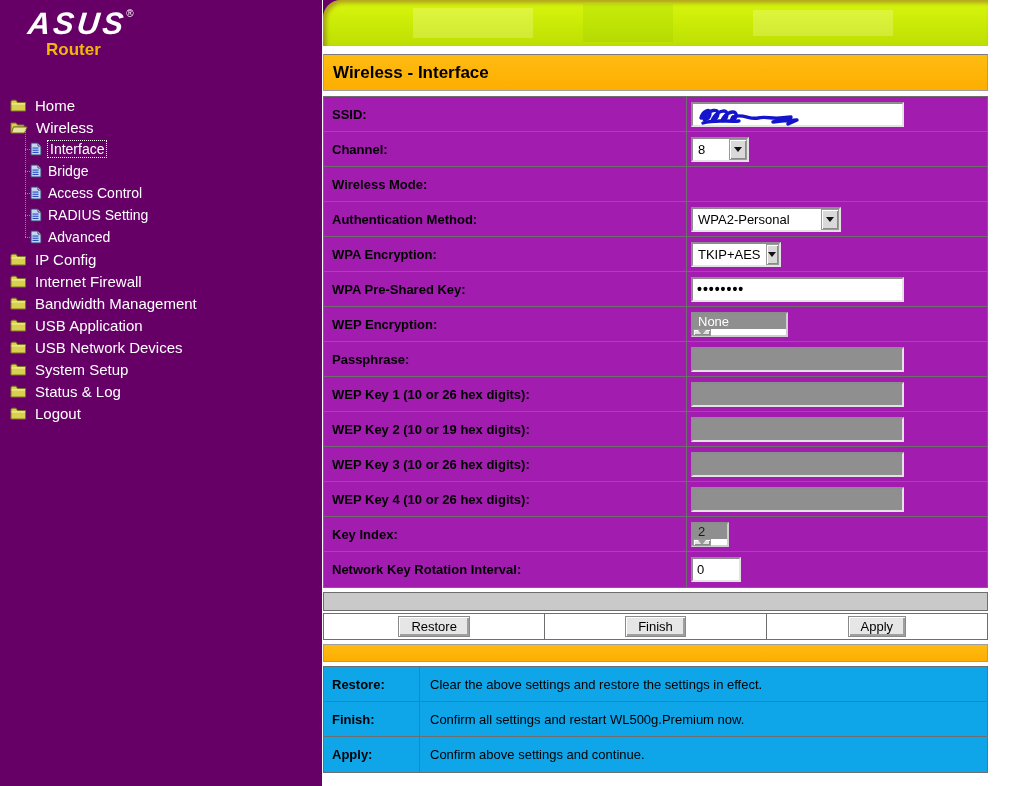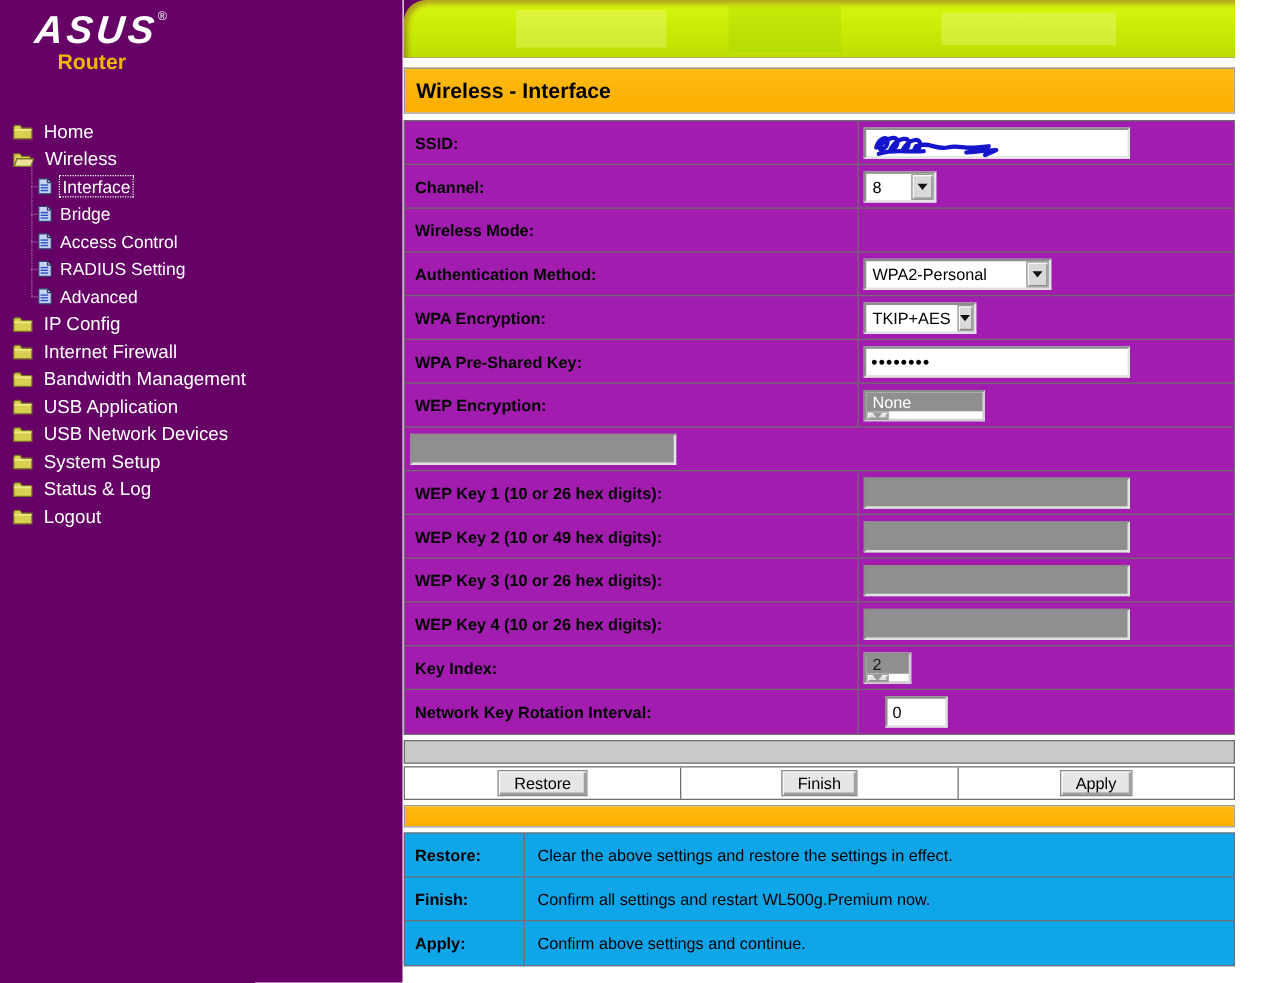--- a/index.html
+++ b/index.html
@@ -41,21 +41,21 @@
   .banner i:nth-child(2){ left:260px; top:4px; width:90px; height:38px; background:rgba(120,190,0,.15); }
   .banner i:nth-child(3){ left:430px; top:10px; width:140px; height:26px; }
 
   .titlebar { margin-top:8px; height:37px; line-height:35px;
               background:linear-gradient(180deg,#ffbb12,#fdae00);
               border:1px solid #9e9e9e; border-top-color:#7a7a7a;
               font-size:17px; font-weight:bold; color:#000; padding-left:9px; }
 
   .formtable { margin-top:5px; border:1px solid #6e6e6e; background:#a21caf; }
   .frow { display:flex; height:35px; border-bottom:1px solid #6e6e6e; align-items:center; }
-  .frow:last-child { border-bottom:none;gap:17px; }
+  .frow:last-child { border-bottom:none; }
   .flabel { width:363px; border-right:1px solid #6e6e6e; height:100%;
             display:flex; align-items:center; padding-left:8px;
             font-size:13px; font-weight:bold; color:#000; }
   .fctl { flex:1; display:flex; align-items:center; padding-left:4px; height:100%; }
 
   
   .tinput { height:25px; background:#ffffff; border:2px solid;
             border-color:#8d8d8d #e3e3e3 #e3e3e3 #8d8d8d;
             font-size:13px; color:#000; display:flex; align-items:center;
             padding:0 4px; position:relative; }
@@ -346,34 +346,35 @@
         <div class="sel sel-dis" style="width:97px">
           <span class="sv">None</span>
           <span class="sbtn">
               <span class="tri"></span>
             </span>
         </div>
       </div>
     </div>
 
     <div class="frow">
+      <div class="flabel">Passphrase:</div>
       <div class="fctl">
           <div class="tinput w212 dis"></div>
         </div>
     </div>
 
     <div class="frow">
       <div class="flabel">WEP Key 1 (10 or 26 hex digits):</div>
       <div class="fctl">
           <div class="tinput w212 dis"></div>
         </div>
     </div>
 
     <div class="frow">
-      <div class="flabel">WEP Key 2 (10 or 49 hex digits):</div>
+      <div class="flabel">WEP Key 2 (10 or 19 hex digits):</div>
       <div class="fctl">
           <div class="tinput w212 dis"></div>
         </div>
     </div>
 
     <div class="frow">
       <div class="flabel">WEP Key 3 (10 or 26 hex digits):</div>
       <div class="fctl">
           <div class="tinput w212 dis"></div>
         </div>

